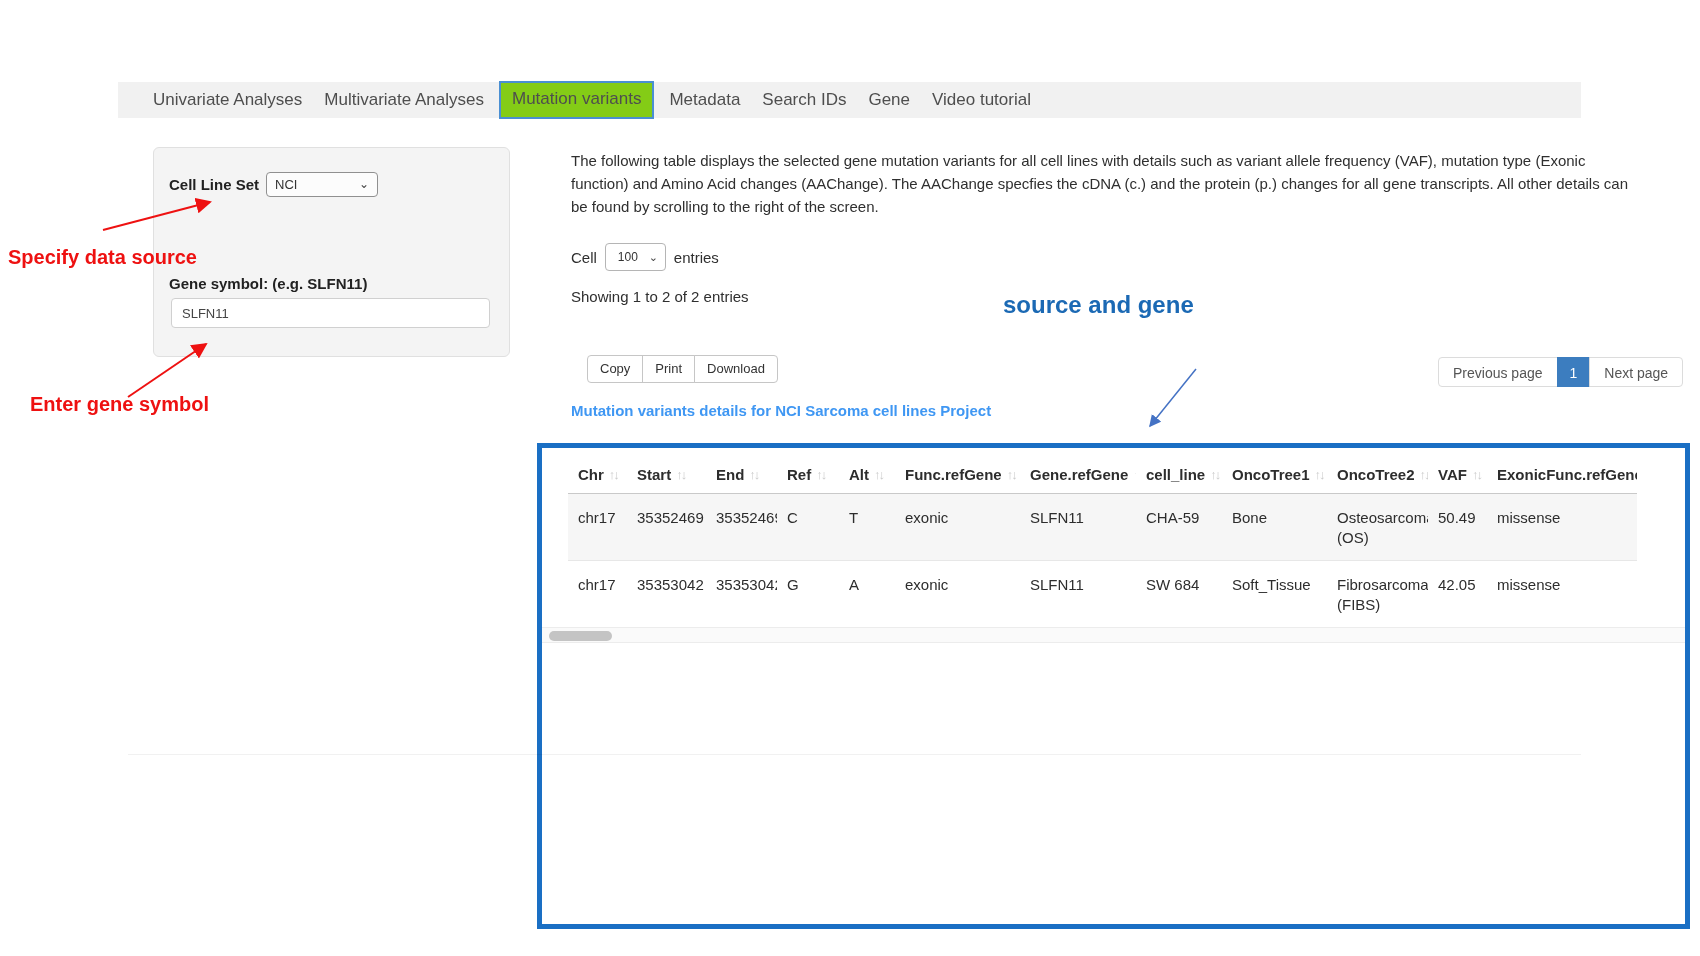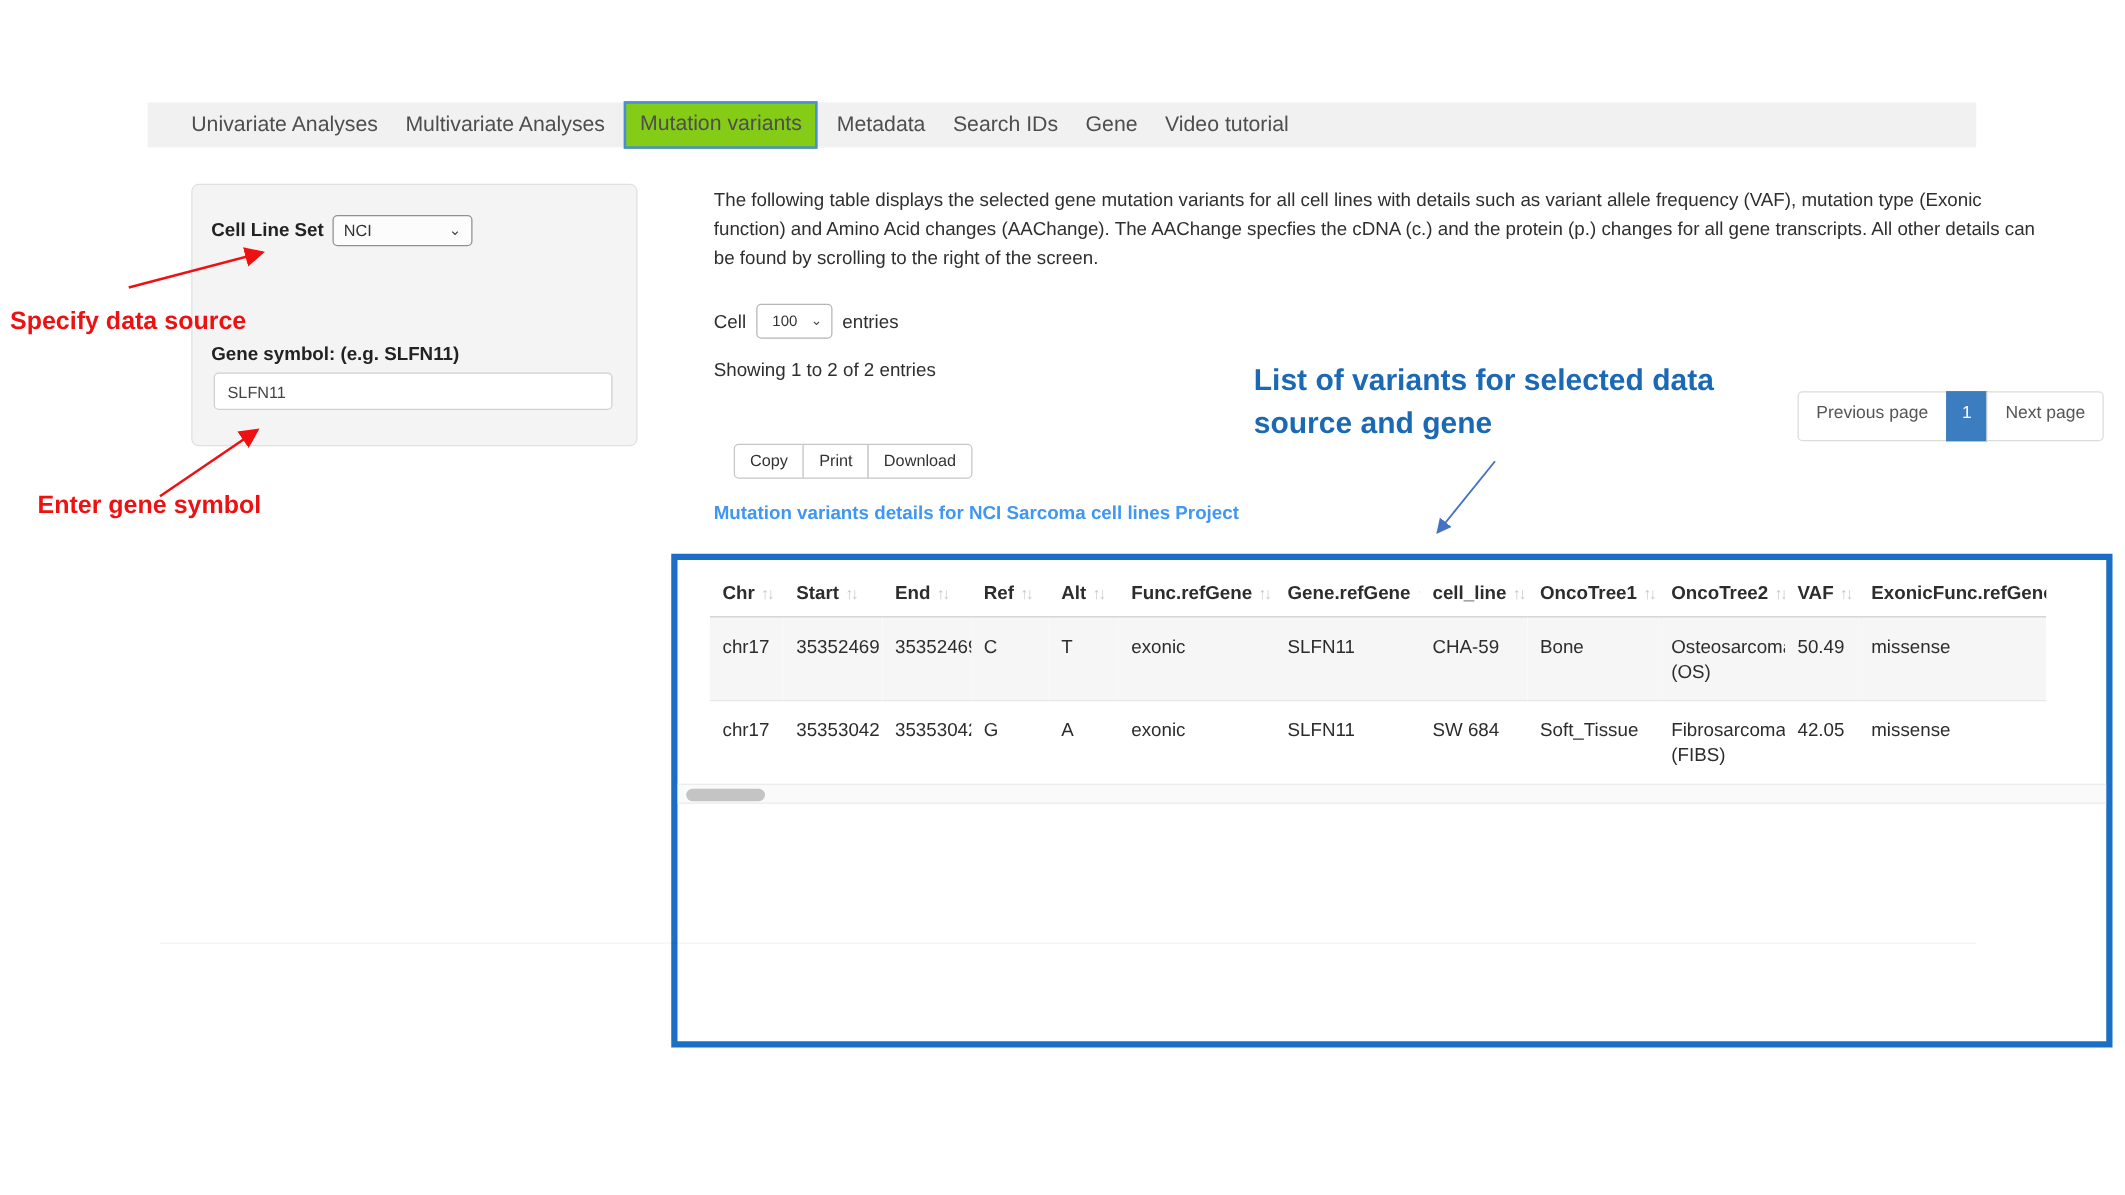--- a/index.html
+++ b/index.html
@@ -43,28 +43,28 @@
   .showing { position:absolute; left:571px; top:288px; font-size:15px; color:#2f2f2f; }
   .btn-group { position:absolute; left:571px; top:355px; display:flex; }
   .dt-btn { height:28px; line-height:26px; padding:0 12px; background:#fff; border:1px solid #c6c6c6;
             font-size:13px; color:#333; margin-left:-1px; cursor:default; }
   .dt-btn:first-child { border-radius:4px 0 0 4px; margin-left:16px; }
   .dt-btn:last-child { border-radius:0 4px 4px 0; }
   .caption-link { position:absolute; left:571px; top:402px; color:#3f97f3; font-size:15px; font-weight:bold; cursor:pointer; }
 
   
   .pagination { position:absolute; left:1438px; top:313px; display:flex; }
-  .pg { height:40px; line-height:30px; padding:0 14px; border:1px solid #dcdcdc; background:#fff;
-        font-size:14px; color:#555; margin-left:-1px; cursor:default; white-space:nowrap; }
+  .pg { height:30px; line-height:30px; padding:0 14px; border:1px solid #dcdcdc; background:#fff;
+        font-size:14px; color:#555; margin-left:-1px; cursor:default; white-space:nowrap;margin-top:44px; }
   .pg.first { border-radius:4px 0 0 4px; margin-left:0; }
   .pg.last { border-radius:0 4px 4px 0; }
   .pg.active { background:#3c7dbf; border-color:#3c7dbf; color:#fff; padding:0 12px; }
 
   
-  .tbox { position:absolute; left:537px; top:443px; width:1153px; height:395px;
+  .tbox { position:absolute; left:537px; top:443px; width:1153px; height:486px;
           border:5px solid #1a6fc4; background:#fff; overflow:hidden; }
   table.dt { border-collapse:collapse; table-layout:fixed; margin-left:26px; width:1069px; }
   table.dt th, table.dt td { text-align:left; font-size:15px; color:#2d2d2d; overflow:hidden; }
   table.dt thead th { font-weight:bold; vertical-align:bottom; padding:18px 4px 10px 10px;
                       border-bottom:1px solid #c9c9c9; white-space:nowrap; }
   .th-wrap { display:inline-flex; align-items:center; }
   .sort { color:#cbcbcb; font-size:13px; margin-left:5px; letter-spacing:-2px; font-weight:bold; }
   tr.filters td { padding:7px 6px 7px 8px; }
   .flt { height:30px; border-radius:3px; font-size:13px; }
   .flt-select { background:#e7e7e7; border:1px solid #d0d0d0; color:#8a8a8a; line-height:28px; padding-left:8px; }
@@ -104,21 +104,20 @@
       <span class="chev">⌄</span>
     </div>
   </div>
   <div class="lbl gene-lbl">Gene symbol: (e.g. SLFN11)</div>
   <input class="gene-input" value="SLFN11" style="">
 </div>
 
 <div class="ann-red a1">Specify data source</div>
 <div class="ann-red a2">Enter gene symbol</div>
 <div class="ann-blue">
-  <div>List of variants for selected data</div>
   <div>source and gene</div>
 </div>
 
 <div class="desc">The following table displays the selected gene mutation variants for all cell lines with details such as variant allele frequency (VAF), mutation type (Exonic function) and Amino Acid changes (AAChange). The AAChange specfies the cDNA (c.) and the protein (p.) changes for all gene transcripts. All other details can be found by scrolling to the right of the screen.</div>
 <div class="show-row">
   <span>Cell</span>
   <div class="show-select">
     <span>100</span>
     <span class="chev">⌄</span>
   </div>

